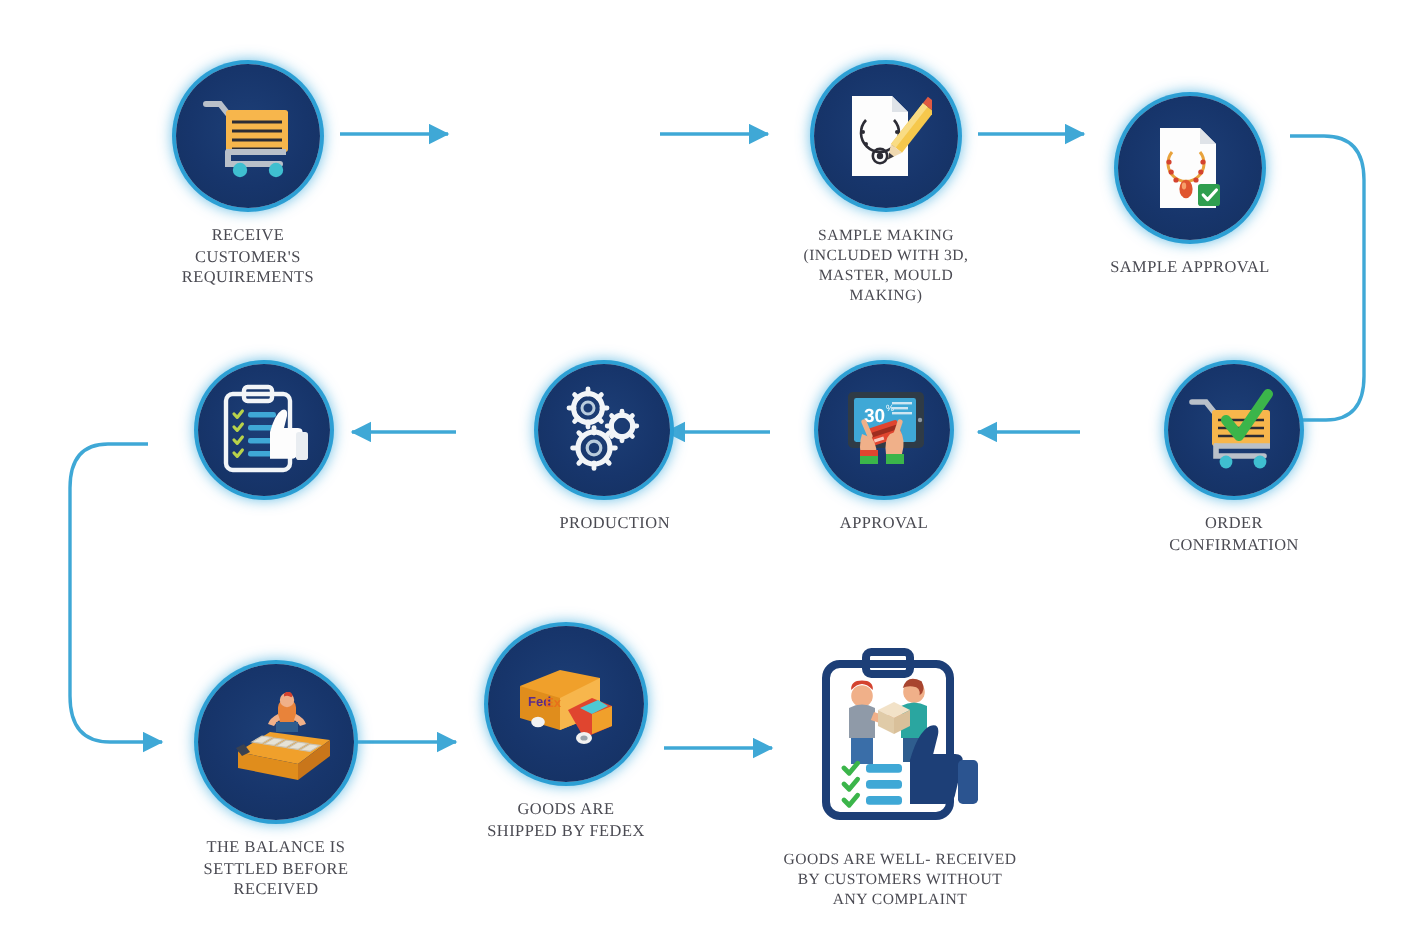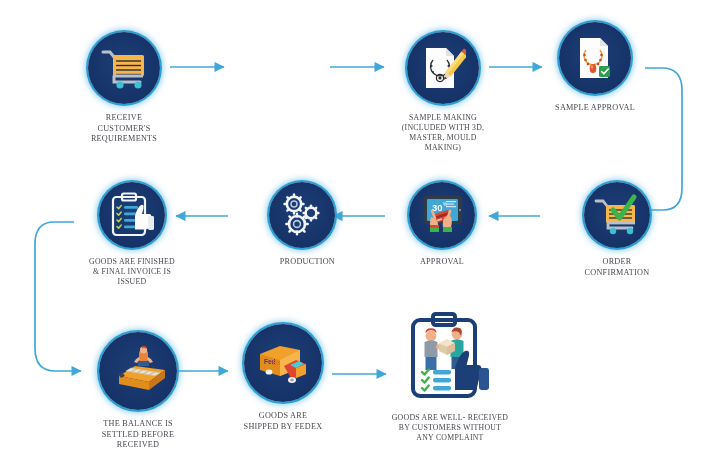--- a/index.html
+++ b/index.html
@@ -135,21 +135,21 @@
           <rect x="31" y="2" width="7" height="4" fill="#e05a42"></rect>
         </g>
       </svg>
     </div>
     <div class="cap small">SAMPLE MAKING
 (INCLUDED WITH 3D,
 MASTER, MOULD
 MAKING)</div>
   </div>
 
-  <div class="node" style="left:543px;top:22px;width:104px;justify-content:center;">
+  <div class="node" style="left:543px;top:48px;width:104px;justify-content:center;">
     <div class="disc" style="width:72px;height:72px;">
       <svg width="42" height="48" viewBox="0 0 42 48">
         <path d="M6 4 h20 l8 8 v32 H6z" fill="#fdfdfd"></path>
         <path d="M26 4 v8 h8z" fill="#dfe3e8"></path>
         <path d="M12 16 a9 9 0 1 0 14 0" fill="none" stroke="#e8a33c" stroke-width="1.5"></path>
         <g fill="#d4432f">
           <circle cx="10.5" cy="21" r="1.3"></circle>
             <circle cx="11.6" cy="26" r="1.3"></circle>
           <circle cx="27.5" cy="21" r="1.3"></circle>
             <circle cx="26.4" cy="26" r="1.3"></circle>
@@ -273,23 +273,20 @@
         <g stroke="#b8d24a" stroke-width="1.6" fill="none" stroke-linecap="round" stroke-linejoin="round">
           <path d="M9 15 l1.6 1.7 l2.6 -3.2"></path>
           <path d="M9 21.5 l1.6 1.7 l2.6 -3.2"></path>
           <path d="M9 28 l1.6 1.7 l2.6 -3.2"></path>
           <path d="M9 34.5 l1.6 1.7 l2.6 -3.2"></path>
         </g>
         <path d="M27 24 q2.5 -9 6 -11 q3 -1 2.5 3 l-1.5 6 h7 q2.8 0 2.2 3 l-2.4 10 q-.6 2.4 -3 2.4 H27z" fill="#fdfdfd"></path>
         <rect x="40" y="24" width="6" height="14" rx="1.4" fill="#e9edf1"></rect>
       </svg>
     </div>
-    <div class="cap small">GOODS ARE FINISHED
-&amp; FINAL INVOICE IS
-ISSUED</div>
   </div>
 
   <div class="node" style="left:80px;top:332px;width:116px;">
     <div class="disc" style="width:78px;height:78px;">
       <svg width="58" height="50" viewBox="0 0 58 50">
         <path d="M10 30 L26 20 L56 24 L40 36 z" fill="#f0a02b"></path>
         <path d="M10 30 L40 36 L40 44 L10 38 z" fill="#e08d1c"></path>
         <path d="M40 36 L56 24 L56 32 L40 44 z" fill="#c9761a"></path>
         <g fill="#e6e2d6" stroke="#c9c2b2" stroke-width=".6">
           <path d="M17 25 l5 -3 l5 .7 l-5 3 z"></path>
@@ -305,41 +302,41 @@
         <path d="M30 11 q-4 2 -5 5 l3 1 q1.6 -2.6 3 -3z" fill="#f0b089"></path>
         <path d="M39 11 q4 2 5 5 l-3 1 q-1.6 -2.6 -3 -3z" fill="#f0b089"></path>
         <rect x="29" y="15" width="11" height="5" fill="#2f5d8e"></rect>
       </svg>
     </div>
     <div class="cap">THE BALANCE IS
 SETTLED BEFORE
 RECEIVED</div>
   </div>
 
-  <div class="node" style="left:230px;top:324px;width:106px;justify-content:space-between;">
+  <div class="node" style="left:230px;top:313px;width:106px;justify-content:space-between;">
     <div class="disc" style="width:78px;height:78px;">
       <svg width="58" height="46" viewBox="0 0 58 46">
         <path d="M6 14 L26 6 L46 10 L46 28 L26 36 z" fill="#f0a02b"></path>
         <path d="M6 14 L26 20 L26 36 L6 30 z" fill="#e08d1c"></path>
         <path d="M26 20 L46 10 L46 28 L26 36 z" fill="#f7b64c"></path>
         <text x="10" y="24" font-size="6.5" font-weight="bold" fill="#5b2b8a" font-family="'Liberation Sans',sans-serif">Fed</text>
         <text x="18.5" y="24.6" font-size="6.5" font-weight="bold" fill="#e8701a" font-family="'Liberation Sans',sans-serif">Ex</text>
         <path d="M30 26 L42 20 L52 24 L52 34 L38 40 z" fill="#e0452f"></path>
         <path d="M36 25 L45 21 L50 24 L42 28 z" fill="#4ec8d4"></path>
         <path d="M42 28 L52 24 L52 34 L42 38 z" fill="#f0a02b"></path>
         <ellipse cx="15" cy="32" rx="3.4" ry="2.6" fill="#f2f2f2"></ellipse>
         <ellipse cx="38" cy="40" rx="4" ry="3" fill="#f2f2f2"></ellipse>
         <ellipse cx="38" cy="40" rx="1.8" ry="1.3" fill="#9aa3ab"></ellipse>
       </svg>
     </div>
     <div class="cap">GOODS ARE
 SHIPPED BY FEDEX</div>
   </div>
 
-  <div class="node" style="left:362px;top:312px;width:176px;">
+  <div class="node" style="left:362px;top:324px;width:176px;">
     <div class="disc plain" style="width:96px;height:92px;">
       <svg width="94" height="92" viewBox="0 0 94 92">
         <rect x="10" y="8" width="62" height="76" rx="7" fill="none" stroke="#1d3f77" stroke-width="4"></rect>
         <rect x="30" y="2" width="22" height="11" rx="2.6" fill="none" stroke="#1d3f77" stroke-width="4"></rect>
 
         <g>
           <circle cx="28" cy="24" r="5.4" fill="#f0b089"></circle>
           <path d="M22.6 21 q5.4 -6 10.8 0 q.4 -4.8 -5.4 -4.8 q-5.8 0 -5.4 4.8z" fill="#d4432f"></path>
           <path d="M21.5 30 q6.5 -3.4 13 0 l0 15 h-13z" fill="#8f9aa8"></path>
           <rect x="22.5" y="45" width="11" height="13" fill="#3a6ea8"></rect>

